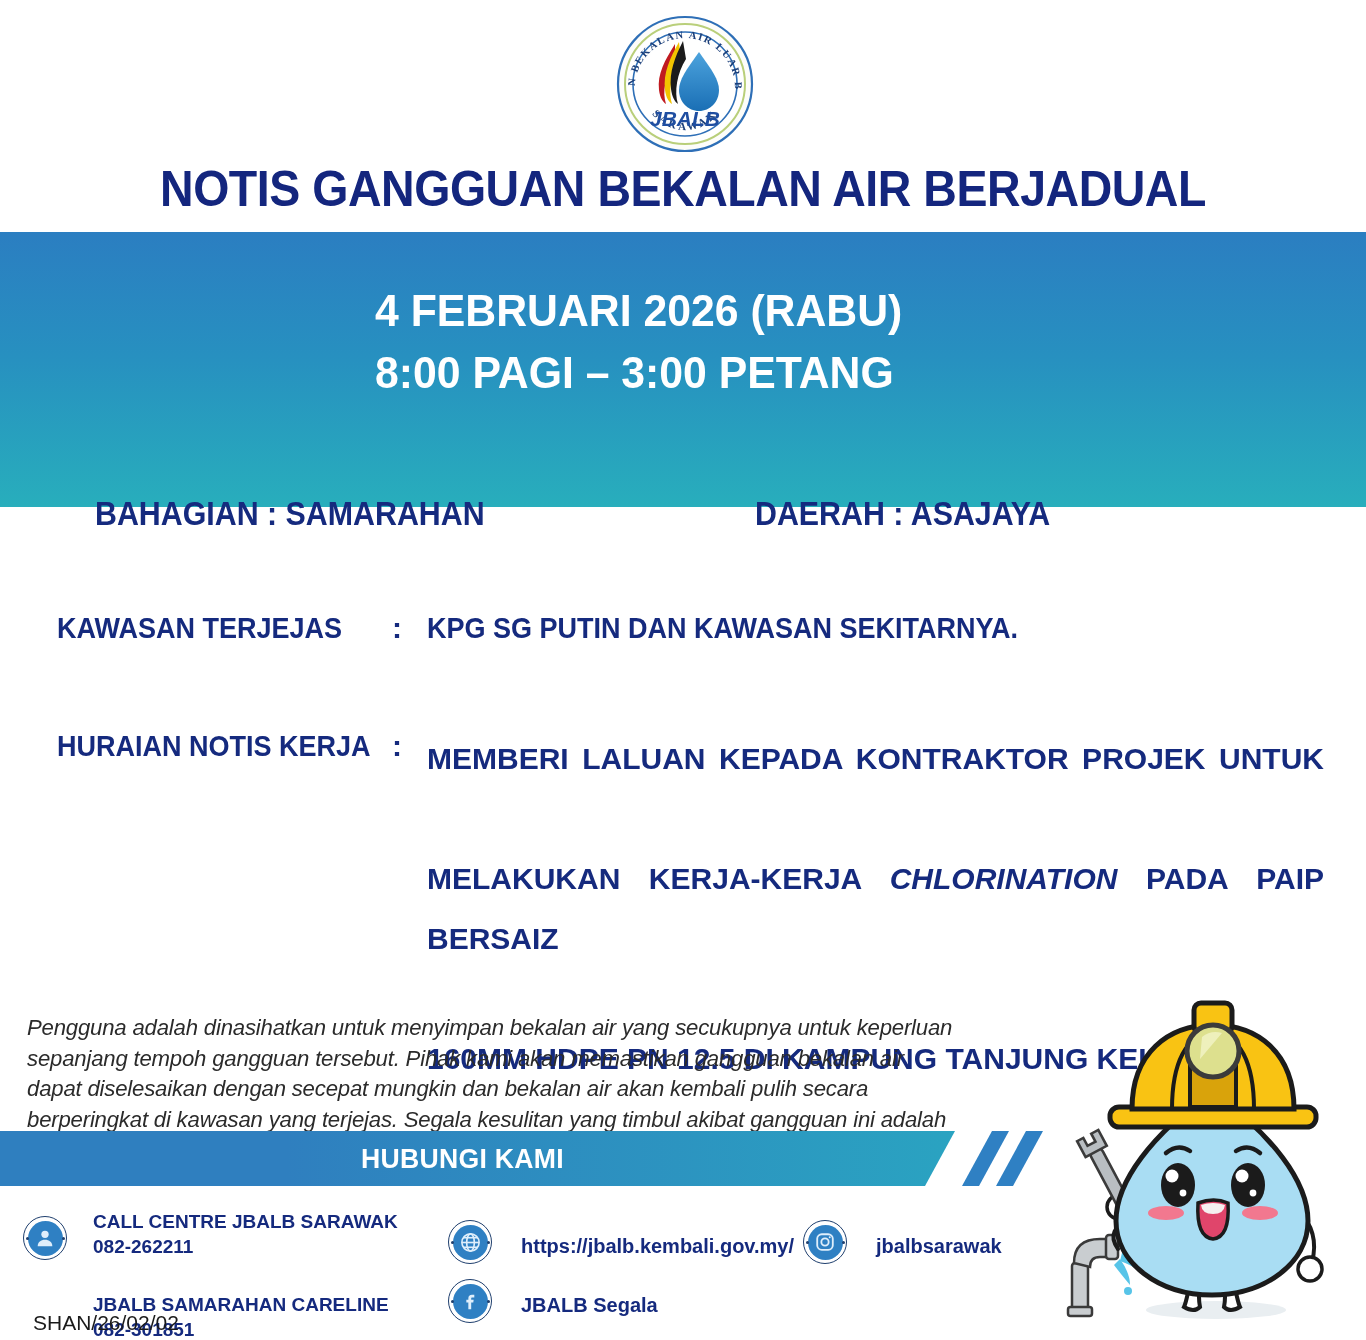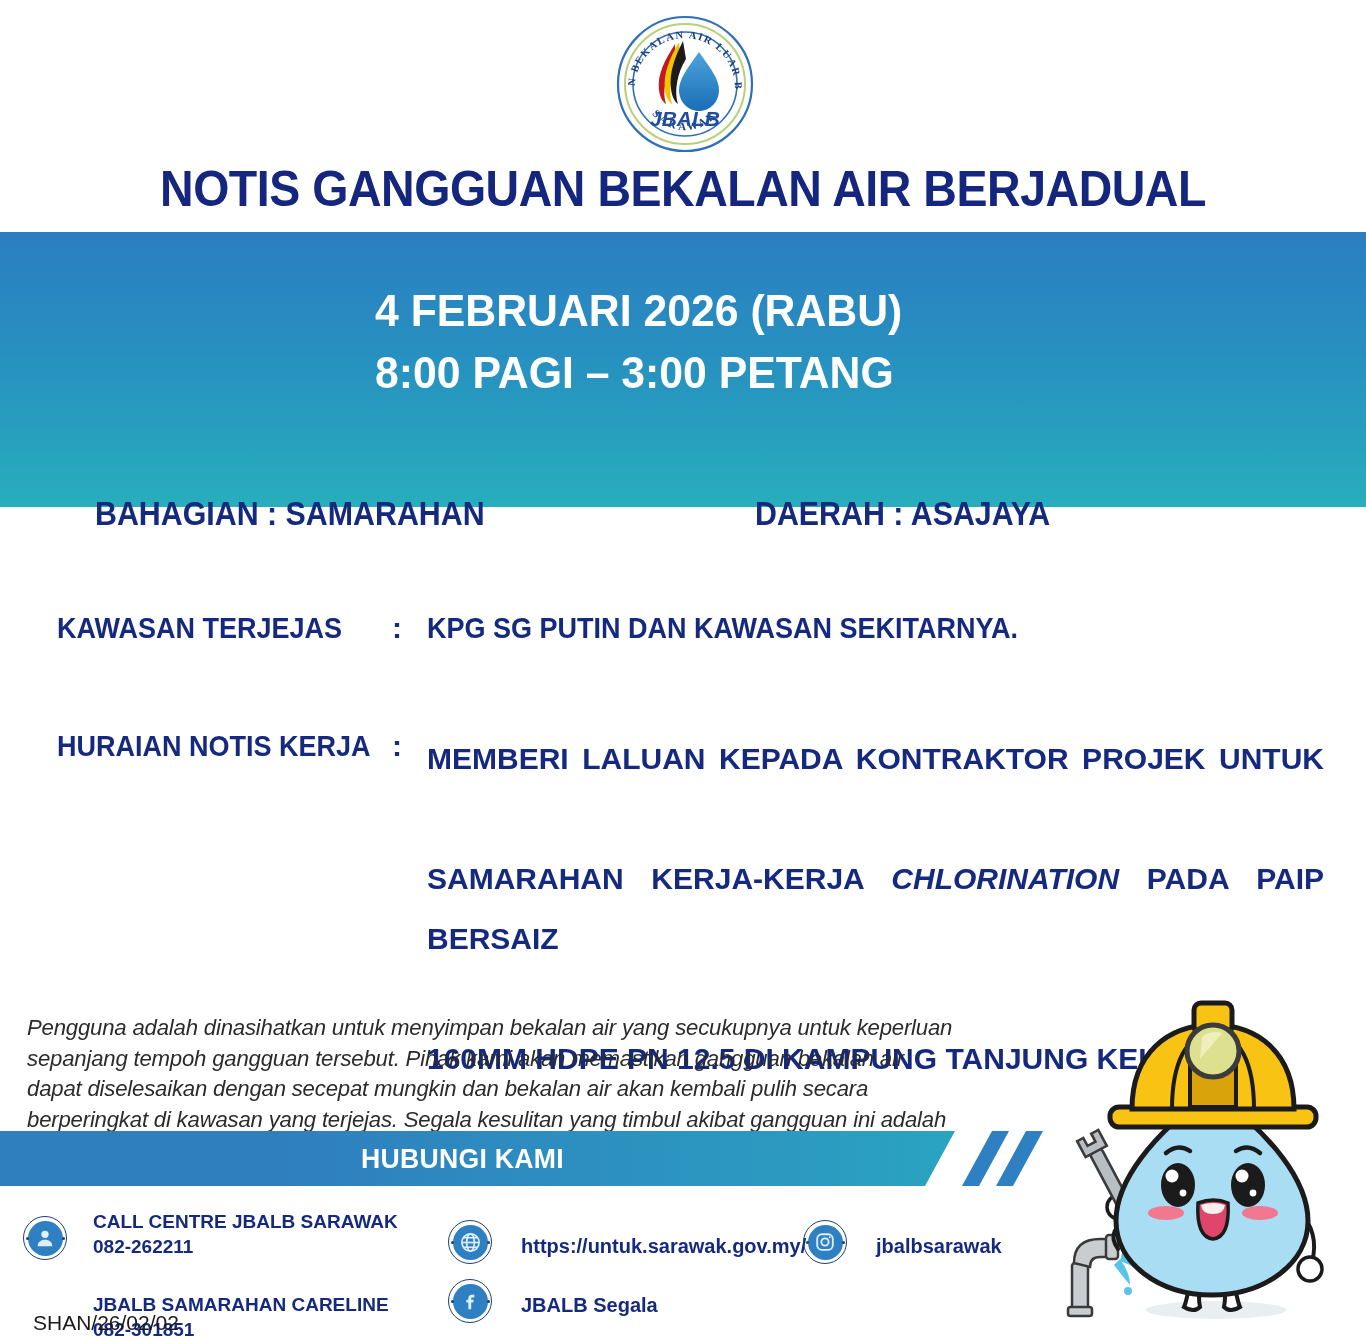--- a/index.html
+++ b/index.html
@@ -205,21 +205,21 @@
 
   <div id="kawasan-label">KAWASAN TERJEJAS</div>
   <div id="kawasan-colon">:</div>
   <div id="kawasan-value">KPG SG PUTIN DAN KAWASAN SEKITARNYA.</div>
 
   <div id="huraian-label">HURAIAN NOTIS KERJA</div>
   <div id="huraian-colon">:</div>
 
   <div class="huraian-body">
     <span class="ln justify">MEMBERI LALUAN KEPADA KONTRAKTOR PROJEK UNTUK</span>
-    <span class="ln justify"><span>SAMARAHAN KERJA-KERJA </span><em>CHLORINATION</em><span> PADA PAIP BERSAIZ</span></span>
+    <span class="ln justify"><span>MELAKUKAN KERJA-KERJA </span><em>CHLORINATION</em><span> PADA PAIP BERSAIZ</span></span>
     <span class="ln">160MM HDPE PN 12.5 DI KAMPUNG TANJUNG KELASO.</span>
   </div>
 
   <div class="advisory">Pengguna adalah dinasihatkan untuk menyimpan bekalan air yang secukupnya untuk keperluan sepanjang tempoh gangguan tersebut. Pihak kami akan memastikan gangguan bekalan air dapat diselesaikan dengan secepat mungkin dan bekalan air akan kembali pulih secara berperingkat di kawasan yang terjejas. Segala kesulitan yang timbul akibat gangguan ini adalah sangat dikesali.</div>
 
   <div class="contact-banner">
     <div class="cb-shape"></div>
     <div class="cb-stripe s1"></div>
     <div class="cb-stripe s2"></div>
     <div class="cb-label">HUBUNGI KAMI</div>
@@ -250,21 +250,21 @@
     <span class="inner">
       <svg width="23" height="23" viewBox="0 0 24 24" fill="none" stroke="#dfeefb" stroke-width="1.7">
         <circle cx="12" cy="12" r="9"></circle>
         <ellipse cx="12" cy="12" rx="4" ry="9"></ellipse>
         <line x1="3" y1="12" x2="21" y2="12"></line>
         <line x1="4.6" y1="7" x2="19.4" y2="7"></line>
         <line x1="4.6" y1="17" x2="19.4" y2="17"></line>
       </svg>
     </span>
   </div>
-  <div class="ctext" id="web-text">https://untuk.sarawak.gov.my/</div>
+  <div class="ctext" id="web-text">https://jbalb.kembali.gov.my/</div>
 
   <div class="cicon" id="ic-fb">
     <span class="dot-l"></span>
       <span class="dot-r"></span>
     <span class="inner">
       <svg width="22" height="22" viewBox="0 0 24 24" fill="#dfeefb">
         <path d="M14.6 8.2h2.1V5.3h-2.6c-2.5 0-3.9 1.5-3.9 3.8v1.6H8v2.9h2.2V21h3.1v-7.4h2.3l.4-2.9h-2.7V9.4c0-.8.3-1.2 1.3-1.2z"></path>
       </svg>
     </span>
   </div>

